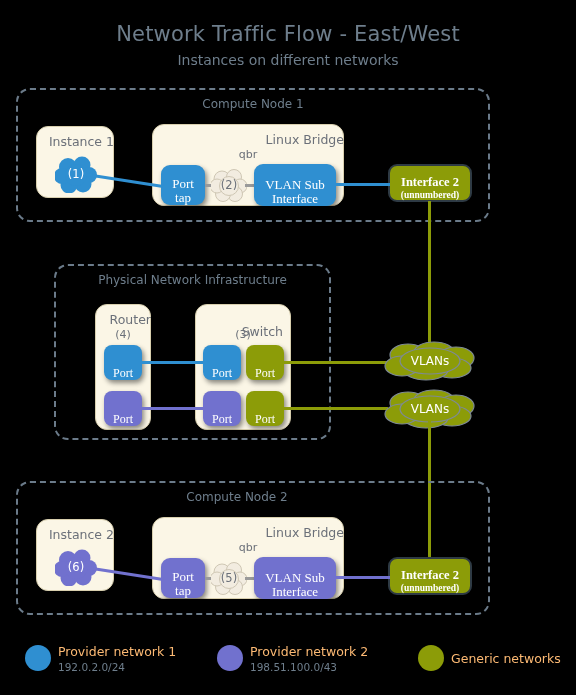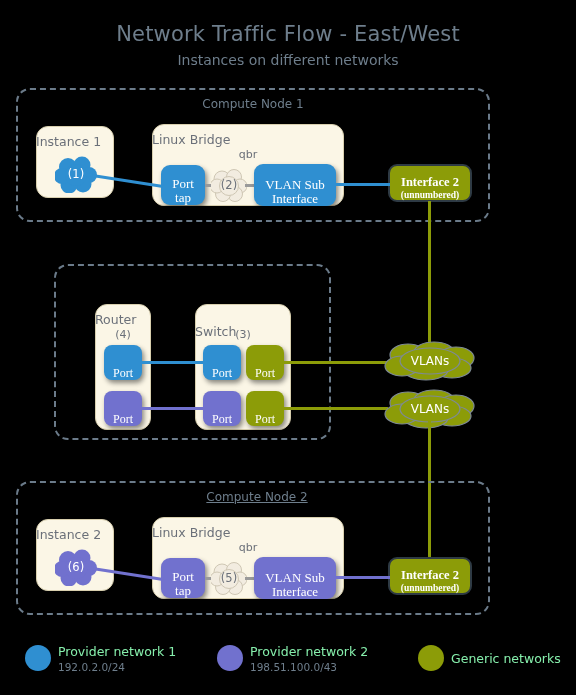--- a/index.html
+++ b/index.html
@@ -54,21 +54,21 @@
   
   .panel {
     background: #fbf6e6;
     border: 1px solid #d8cfae;
     border-radius: 12px;
     box-sizing: border-box;
     box-shadow: 2px 3px 5px rgba(0,0,0,0.45);
   }
   .panel-title {
     width: 100%;
-    text-align: left;
+    text-align: right;
     font-size: 12.5px;
     color: #6b7079;
   }
   .panel-sub {
     width: 100%;
     text-align: center;
     font-size: 11px;
     color: #6b7079;
   }
 
@@ -135,21 +135,21 @@
 
   
   .legend-dot {
     position: absolute;
     width: 26px; height: 26px;
     border-radius: 50%;
   }
   .legend-name {
     position: absolute;
     font-size: 12.5px;
-    color: #86efac;
+    color: #fdba74;
     white-space: nowrap;
   }
   .legend-cidr {
     position: absolute;
     font-size: 10.5px;
     color: #6e7e8c;
     white-space: nowrap;
   }
 </style>
 </head>
@@ -215,20 +215,21 @@
 
   <div class="abs nodebox olive-if" style="left:388px; top:164px; width:84px; height:38px; background:#8c9c08; border:2px solid #2e3a44;">
     <div>Interface 2</div>
     <div class="l2">(unnumbered)</div>
   </div>
 
   <div class="diag" style="left:86px; top:173px; width:78px; background:#2f8fd1; transform:rotate(8.8deg);"></div>
   <div class="abs line line-h" style="left:334px; top:183px; width:56px; background:#2f8fd1;"></div>
 
   <div class="abs zone" style="left:54px; top:264px; width:277px; height:176px;"></div>
+  <div class="abs zone-title" style="left:54px; top:273px; width:277px;">Physical Network Infrastructure</div>
 
   <div class="abs panel" style="left:95px; top:304px; width:56px; height:126px;"></div>
   <div class="abs panel-title" style="left:95px; top:312px; width:56px;">Router</div>
   <div class="abs panel-sub" style="left:95px; top:328px; width:56px;">(4)</div>
   <div class="abs nodebox sm" style="left:104px; top:345px; width:38px; height:35px; background:#2f8fd1;">
     <div>Port</div>
   </div>
   <div class="abs nodebox sm" style="left:104px; top:391px; width:38px; height:35px; background:#7171ce;">
     <div>Port</div>
   </div>
@@ -283,21 +284,21 @@
         <ellipse cx="20" cy="25" rx="17" ry="10"></ellipse>
         <ellipse cx="48" cy="20" rx="30" ry="13"></ellipse>
       </g>
     </svg>
     <span>VLANs</span>
   </div>
 
   <div class="abs line line-v" style="left:428px; top:421px; width:3px; height:136px; background:#8c9c08;"></div>
 
   <div class="abs zone" style="left:16px; top:481px; width:474px; height:134px;"></div>
-  <div class="abs zone-title" style="left:20px; top:490px; width:474px;text-decoration:underline;">Compute Node 2</div>
+  <div class="abs zone-title" style="left:0; top:490px; width:474px;">Compute Node 2</div>
 
   <div class="abs panel" style="left:36px; top:519px; width:78px; height:72px;"></div>
   <div class="abs panel-title" style="left:36px; top:527px; width:78px;">Instance 2</div>
   <div class="blob" style="left:55px; top:548px; width:42px; height:38px;">
     <svg width="42" height="38" viewBox="0 0 42 38" aria-hidden="true">
       <g fill="#7171ce">
         <circle cx="13" cy="12" r="9"></circle>
           <circle cx="27" cy="10" r="8.5"></circle>
         <circle cx="34" cy="20" r="8"></circle>
           <circle cx="28" cy="29" r="8.5"></circle>

